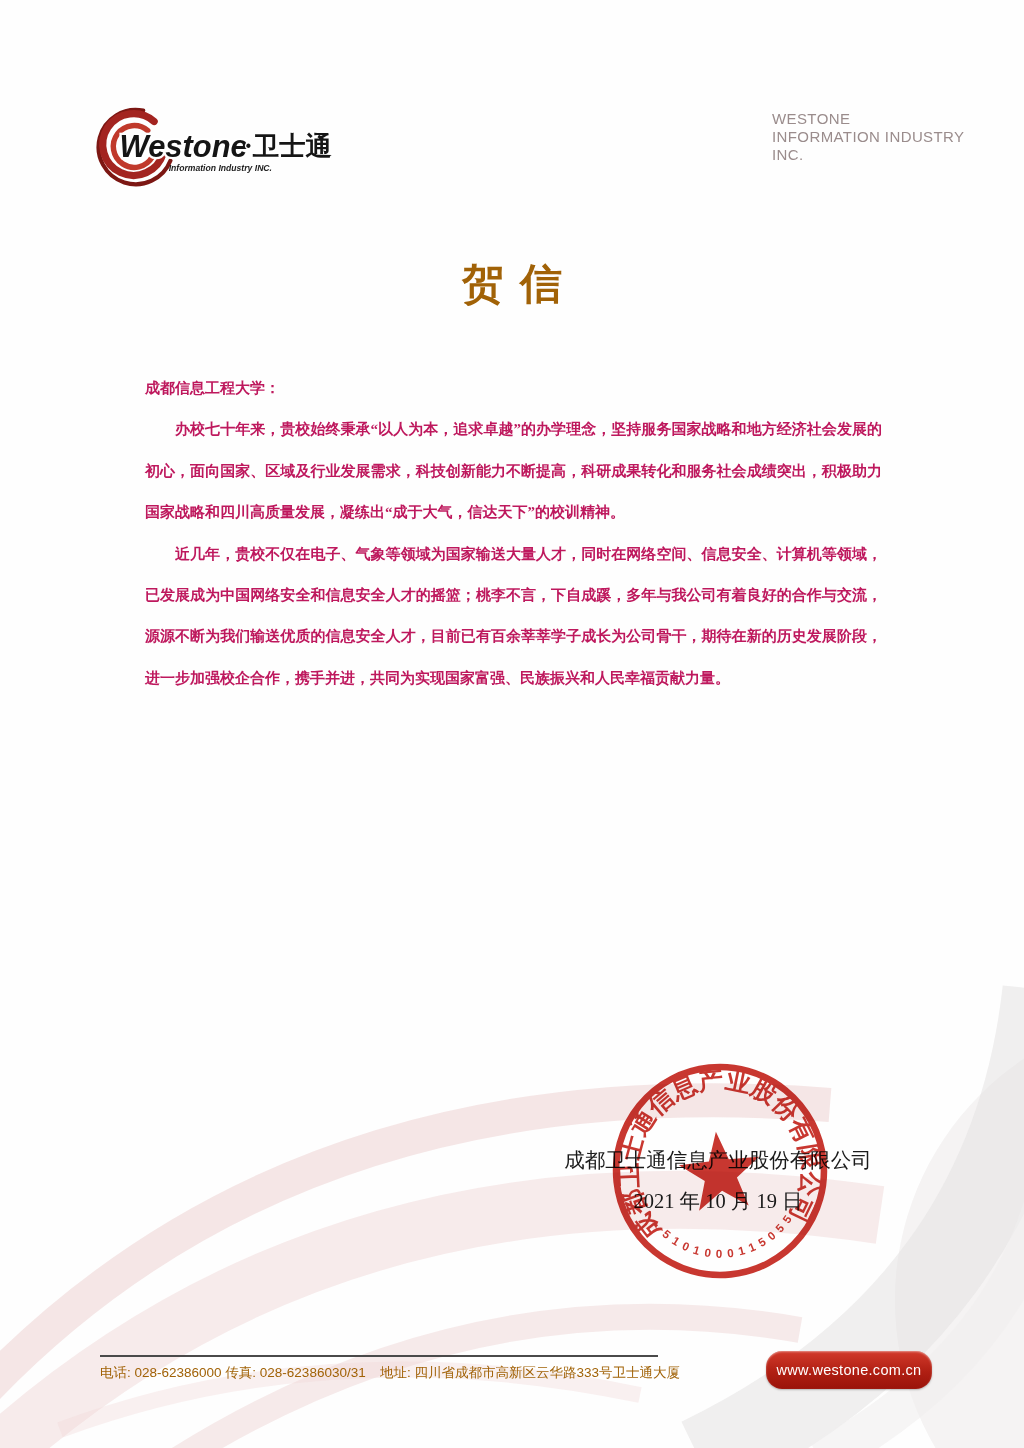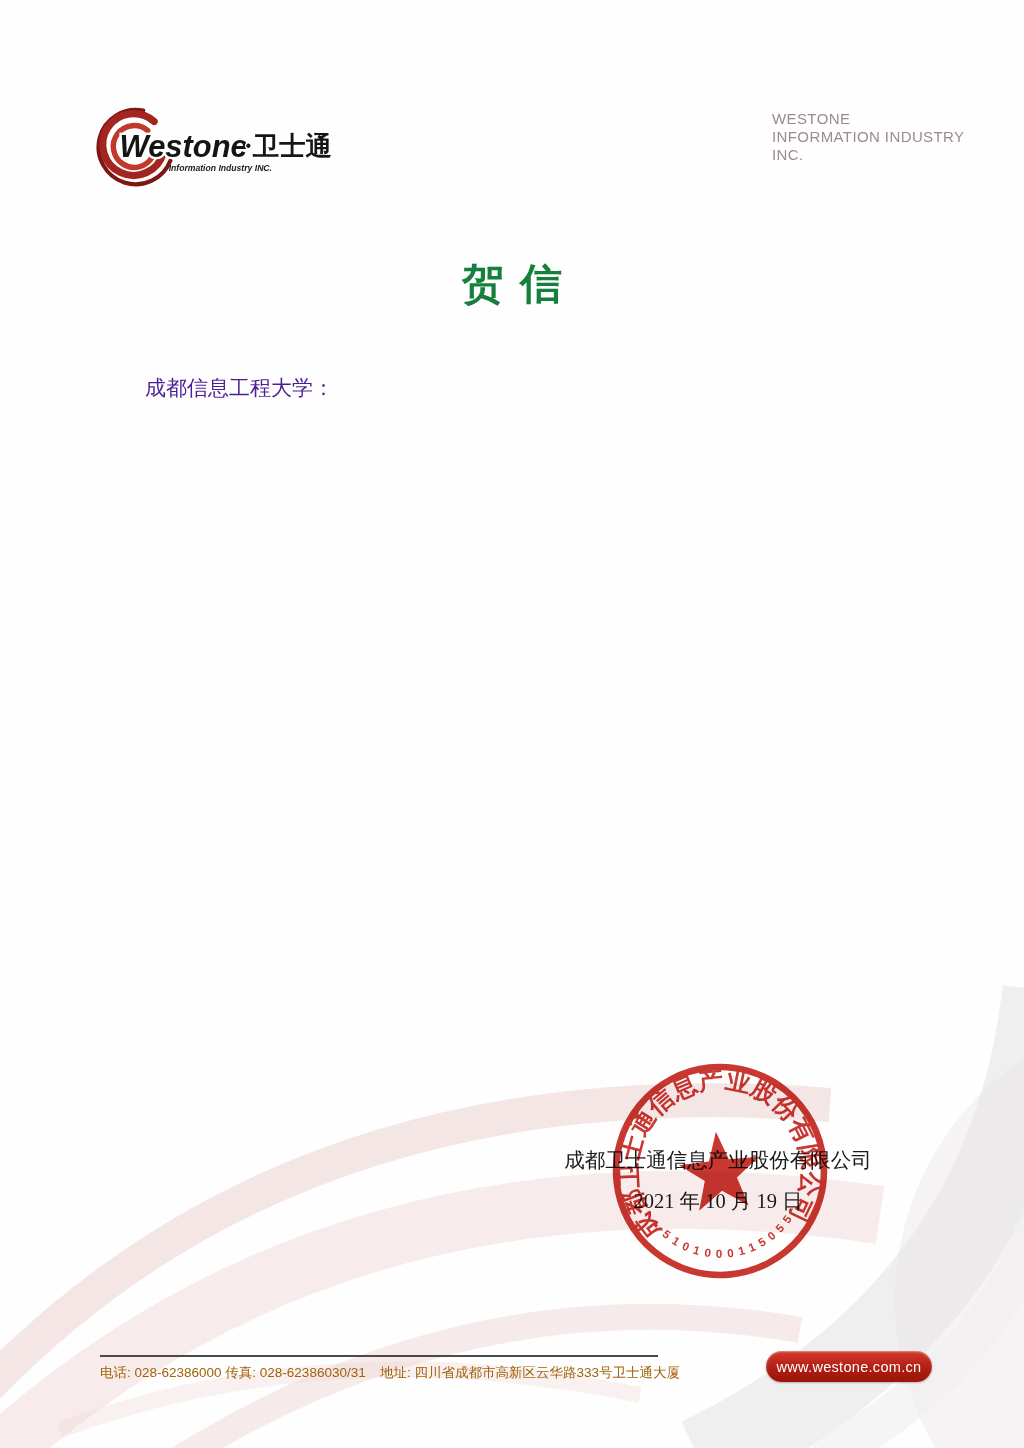--- a/index.html
+++ b/index.html
@@ -16,28 +16,29 @@
   .corp-block {
     position:absolute; left:772px; top:110px; z-index:2;
     font-family:"Liberation Sans", sans-serif;
     color:#9a8c8c; font-size:15px; line-height:18px; letter-spacing:0.4px;
   }
 
   
   .letter-title {
     position:absolute; top:256px; left:0; width:1024px; text-align:center;
     z-index:2; font-size:42px; font-weight:900; letter-spacing:16px;
-    color:#15803d; text-indent:16px;
+    color:#a16207; text-indent:16px;
   }
 
   
   .letter-body {
     position:absolute; left:145px; top:368px; width:737px; z-index:2;
-    font-size:21px; line-height:41.4px; color:#4c1d95;
+    font-size:15px; line-height:41.4px; color:#be185d;
     text-align:justify;
+    font-weight:bold;
   }
   .letter-body p { margin:0; text-indent:2em; }
   .letter-body .salutation { text-indent:0; }
 
   
   .signature {
     position:absolute; left:548px; top:1140px; width:340px; z-index:3;
     text-align:center; font-size:20.5px; color:#1a1a1a; line-height:41px;
   }
 
@@ -53,21 +54,21 @@
     background:#4a4a4a; z-index:2;
   }
   .footer-contact, .footer-address {
     position:absolute; top:1364px; z-index:2; color:#a16207;
     font-family:"Liberation Sans", sans-serif; font-size:13.5px;
   }
   .footer-contact { left:100px; }
   .footer-address { left:380px; }
 
   .website-pill {
-    position:absolute; left:766px; top:1351px; width:166px; height:31px; z-index:3;
+    position:absolute; left:766px; top:1351px; width:166px; height:38px; z-index:3;
     border-radius:16px;
     background:linear-gradient(180deg,#d23a2b 0%, #b01f13 55%, #9a130a 100%);
     box-shadow:inset 0 1px 2px rgba(255,255,255,0.45), 0 1px 2px rgba(0,0,0,0.25);
     display:flex; align-items:center; justify-content:center;
     color:#ffffff; font-family:"Liberation Sans", sans-serif;
     font-size:14.5px; letter-spacing:0.3px; cursor:pointer;
   }
 </style>
 </head>
 <body>
@@ -102,20 +103,22 @@
   <div class="corp-block">
     <div>WESTONE</div>
     <div>INFORMATION INDUSTRY</div>
     <div>INC.</div>
   </div>
 
   <div class="letter-title">贺信</div>
 
   <div class="letter-body">
     <p class="salutation">成都信息工程大学：</p>
+    <p>办校七十年来，贵校始终秉承“以人为本，追求卓越”的办学理念，坚持服务国家战略和地方经济社会发展的初心，面向国家、区域及行业发展需求，科技创新能力不断提高，科研成果转化和服务社会成绩突出，积极助力国家战略和四川高质量发展，凝练出“成于大气，信达天下”的校训精神。</p>
+    <p>近几年，贵校不仅在电子、气象等领域为国家输送大量人才，同时在网络空间、信息安全、计算机等领域，已发展成为中国网络安全和信息安全人才的摇篮；桃李不言，下自成蹊，多年与我公司有着良好的合作与交流，源源不断为我们输送优质的信息安全人才，目前已有百余莘莘学子成长为公司骨干，期待在新的历史发展阶段，进一步加强校企合作，携手并进，共同为实现国家富强、民族振兴和人民幸福贡献力量。</p>
   </div>
 
   <div class="signature">
     <div>成都卫士通信息产业股份有限公司</div>
     <div>2021 年 10 月 19 日</div>
   </div>
 
   <svg class="seal" viewBox="0 0 220 220">
     <defs>
       <path id="sealArcTop" d="M 47.2 162.7 A 82 82 0 1 1 172.8 162.7" fill="none"></path>

